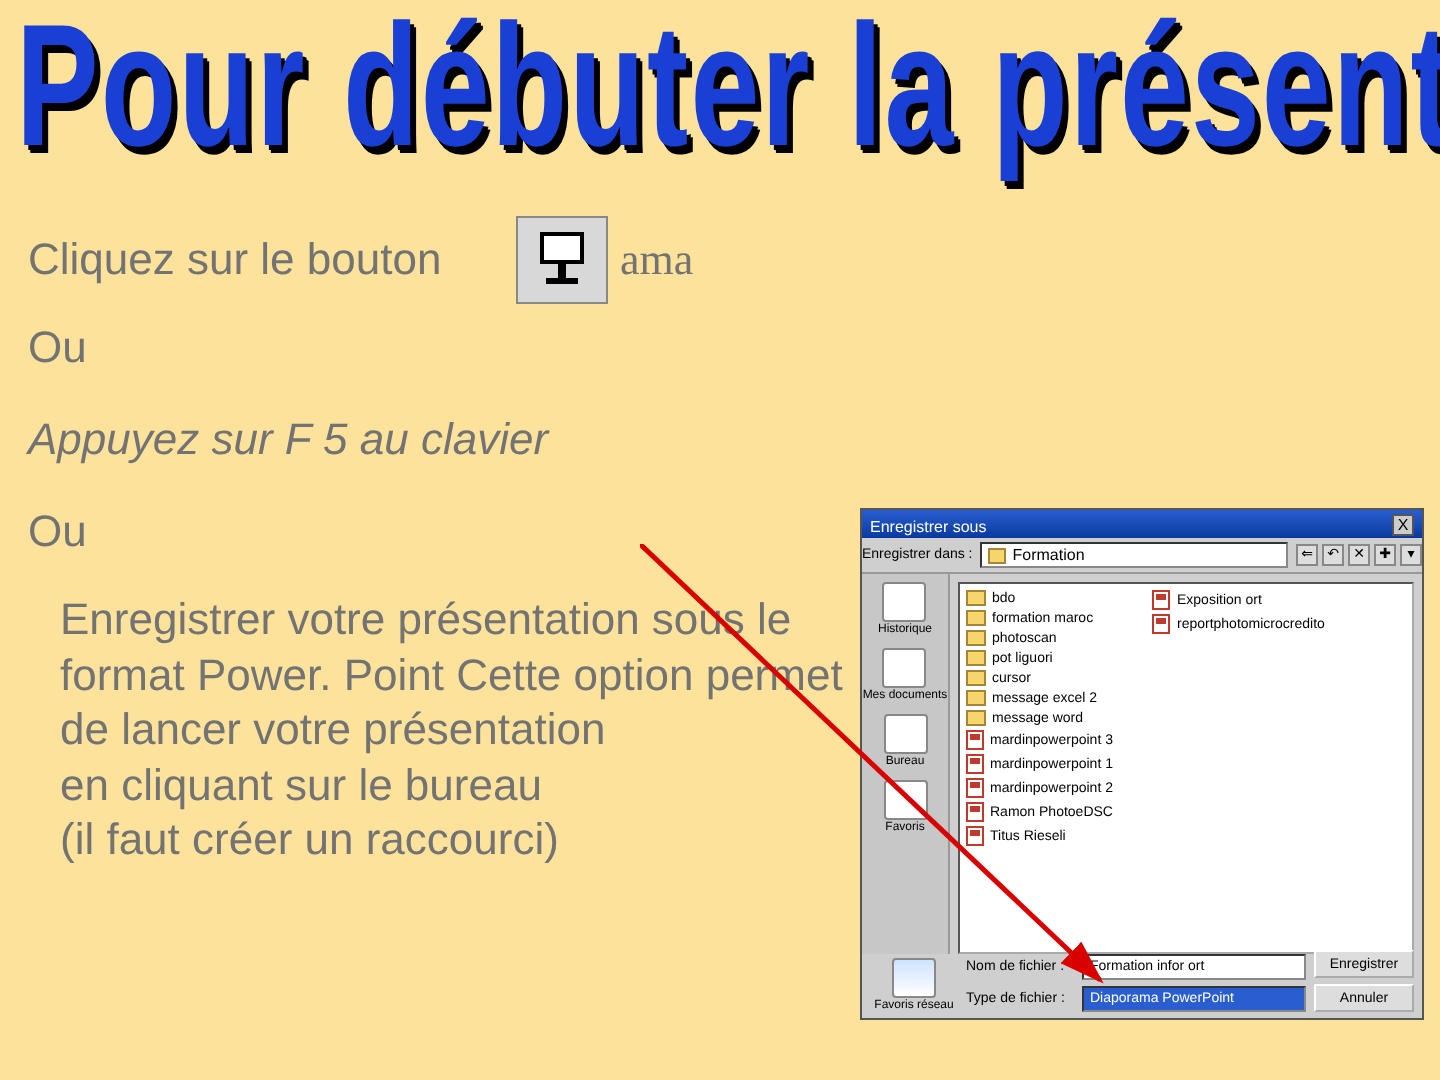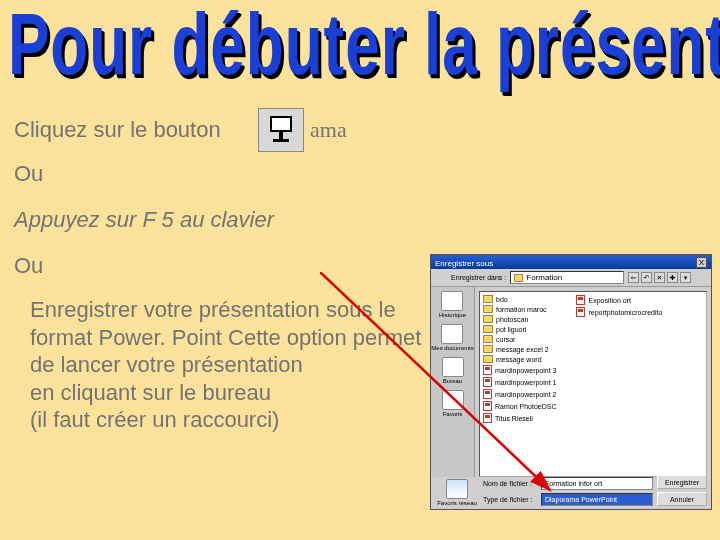--- a/index.html
+++ b/index.html
@@ -75,21 +75,21 @@
     width: 11px; height: 11px;
     background: #ccc; border: 1px solid #555;
     font-size: 8px; line-height: 9px; text-align: center;
     color: #000;
   }
   .dlg-toolbar {
     height: 18px;
     display: flex;
     align-items: center;
     gap: 4px;
-    padding: 2px 20px;
+    padding: 2px 0;
     border-bottom: 1px solid #999;
   }
   .dlg-label { font-size: 7px; }
   .dlg-folder-sel {
     flex: 1;
     height: 13px;
     background: #fff;
     border: 1px inset #888;
     display: flex;
     align-items: center;

